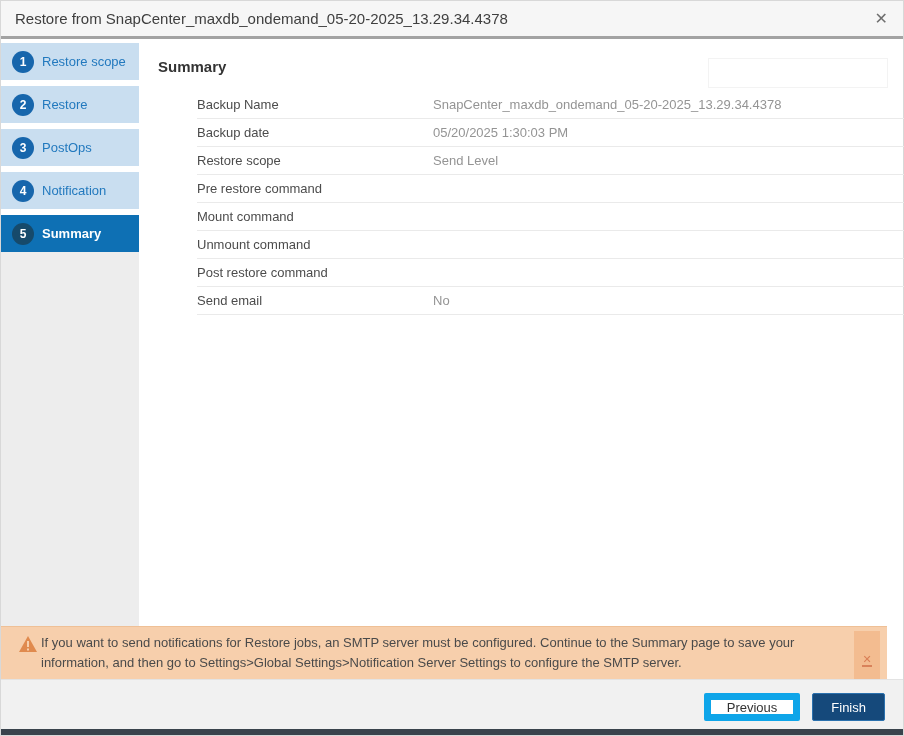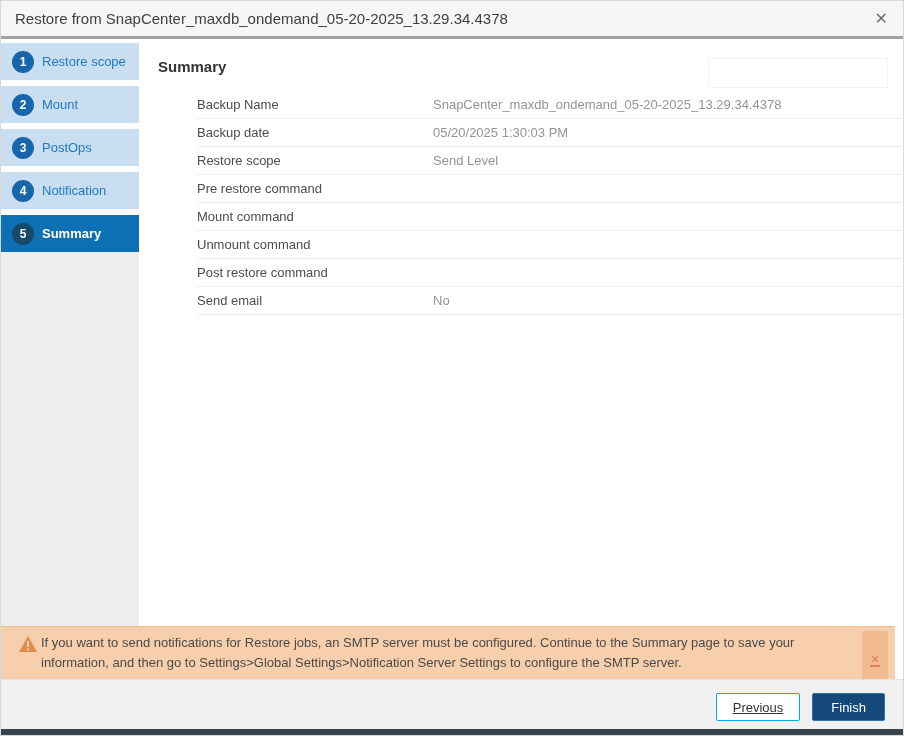--- a/index.html
+++ b/index.html
@@ -61,21 +61,21 @@
   
   .main{position:absolute;left:138px;top:0;right:0;bottom:0;background:#fff;padding:19px 0 0 19px;}
   .main h2{font-size:15px;font-weight:bold;color:#333;}
   .faint-panel{position:absolute;left:569px;top:19px;width:180px;height:30px;border:1px solid #F3F3F3;}
   .rows{margin-top:16px;width:723px;margin-left:39px;}
   .row{display:flex;height:28px;align-items:center;border-bottom:1px solid #EAEAEA;}
   .row-label{width:236px;font-size:13px;color:#4C4C4C;flex:0 0 236px;}
   .row-value{font-size:13px;color:#949494;flex:1;white-space:nowrap;}
   
   .warning{
-    position:absolute;top:625px;left:0;right:8px;height:68px;
+    position:absolute;top:625px;left:0;right:16px;height:68px;
     background:var(--warning-bg,#F7CFAC);
     border-top:1px solid var(--warning-border,#EFC096);
     border-bottom:1px solid var(--warning-border,#EFC096);
   }
   .warning-icon{position:absolute;left:18px;top:9px;width:18px;height:16px;}
   .warning-text{
     position:absolute;left:40px;top:6px;right:48px;
     font-size:13px;line-height:20px;color:#4A4A4A;max-width:820px;
   }
   .warning-close{
@@ -87,21 +87,21 @@
   
   .footer{
     position:absolute;top:678px;left:0;right:0;height:52px;
     background:#F1F1F1;border-top:1px solid #E3E3E3;
   }
   .footer-buttons{position:absolute;right:18px;top:13px;display:flex;gap:12px;}
   .btn{
     height:28px;padding:0 16px;font-size:13px;border-radius:2px;cursor:pointer;
     font-family:"Liberation Sans","DejaVu Sans",sans-serif;
   }
-  .btn-previous{background:#fff;border:1px solid #0ea5e9;color:#333;text-decoration:underline;}
+  .btn-previous{background:#fff;border:7px solid #0ea5e9;color:#333;}
   .btn-finish{background:var(--finish-bg,#15497B);border:1px solid var(--finish-border,#2B71AE);color:#fff;font-weight:normal;padding:0 18px;}
   
   .bottom-bar{position:absolute;bottom:0;left:0;right:0;height:6px;background:#39434C;}
 </style>
 </head>
 <body>
 
 <div class="dialog">
 
   <div class="titlebar">
@@ -113,21 +113,21 @@
     <div class="sidebar">
       <div class="sidebar-filler"></div>
       <div class="steps">
   <div class="step">
     <span class="step-num">1</span>
     <span class="step-label">Restore scope</span>
   </div>
 
   <div class="step">
     <span class="step-num">2</span>
-    <span class="step-label">Mount</span>
+    <span class="step-label">Restore</span>
   </div>
 
   <div class="step">
     <span class="step-num">3</span>
     <span class="step-label">PostOps</span>
   </div>
 
   <div class="step">
     <span class="step-num">4</span>
     <span class="step-label">Notification</span>

